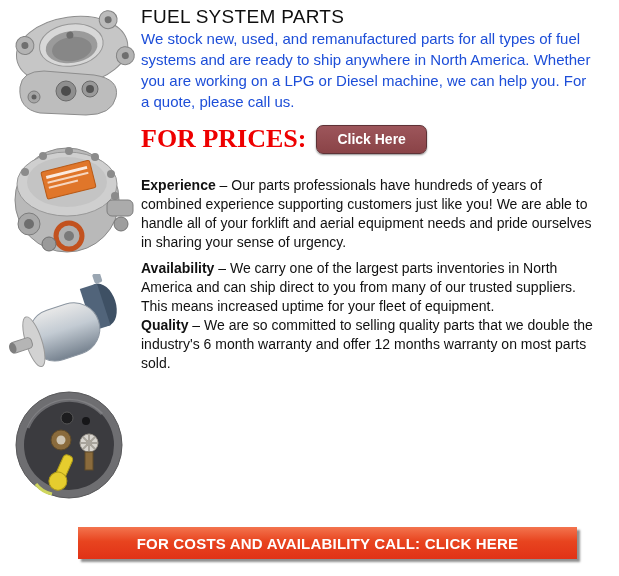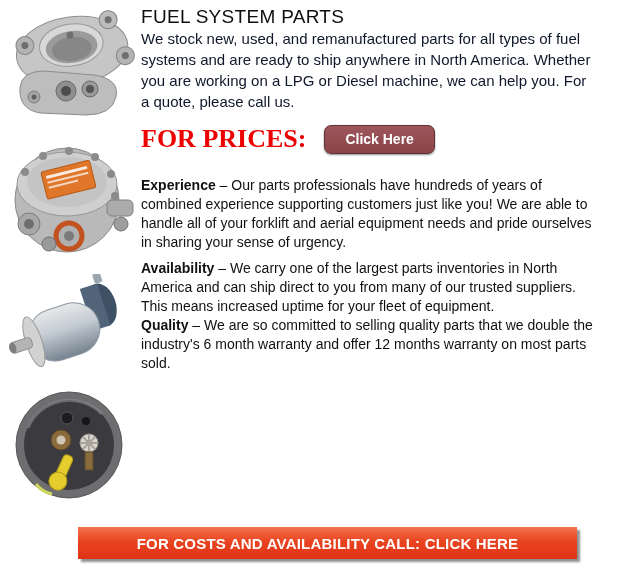--- a/index.html
+++ b/index.html
@@ -11,24 +11,24 @@
   .img-col{position:absolute;left:0;top:0;width:140px;height:520px;}
   .product{position:absolute;}
   .product svg{display:block;}
   
   .title{
     position:absolute;left:141px;top:6px;width:460px;
     font-size:19px;font-weight:400;letter-spacing:0.3px;color:#0e0e0e;margin:0;
   }
   .intro{
     position:absolute;left:141px;top:28px;width:452px;
-    font-size:15px;line-height:21px;margin:0;color:#0f172a;
+    font-size:15px;line-height:21px;margin:0;color:#1d4ed8;
   }
   .prices-row{
-    position:absolute;left:141px;top:124px;display:flex;align-items:center;gap:18px;
+    position:absolute;left:141px;top:124px;display:flex;align-items:center;gap:10px;
   }
   .prices-label{
     font-family:"Liberation Serif", serif;font-weight:700;font-size:26px;color:#ee0000;
     white-space:nowrap;
   }
   .click-btn{
     background:linear-gradient(#9d565b,#8a4347);
     border:1px solid #5e3236;border-radius:7px;color:#ffffff;
     font-family:"Liberation Sans", sans-serif;font-weight:700;font-size:14px;
     padding:5px 20px 6px 20px;cursor:pointer;box-shadow:0 1px 2px rgba(0,0,0,.45);

